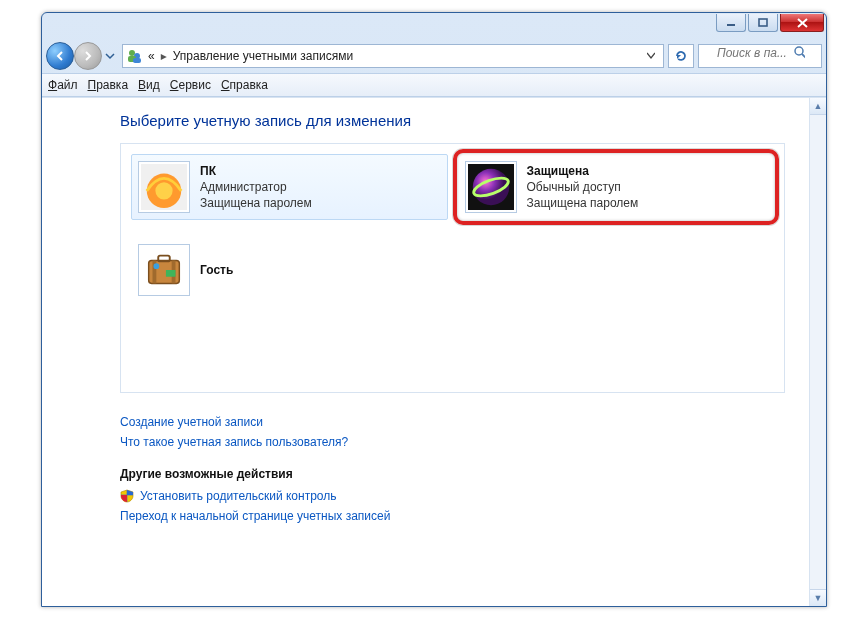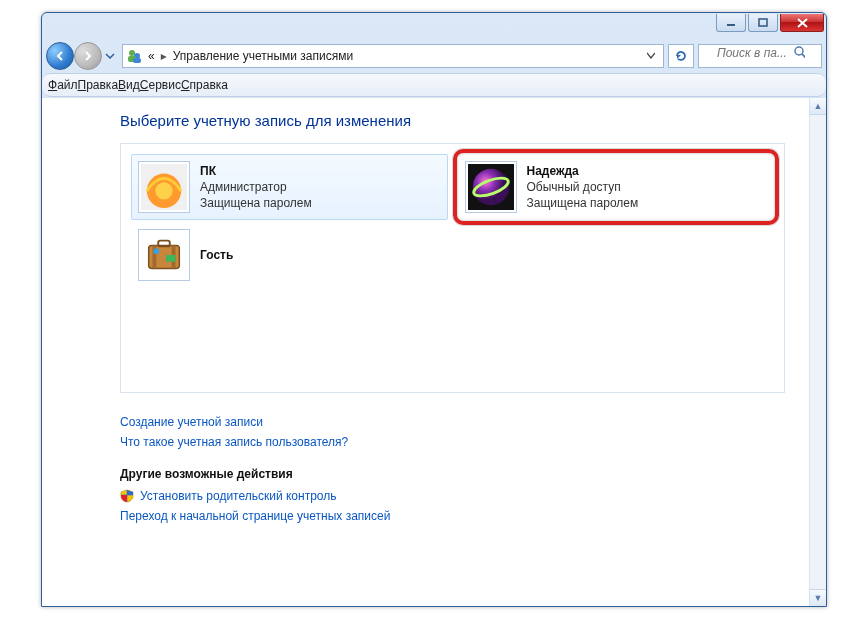--- a/index.html
+++ b/index.html
@@ -102,22 +102,22 @@
     border:none;outline:none;width:100%;
     font-style: italic; color:#888; font-size:12px;
     background: transparent;
   }
   .menubar {
     height: 24px;
     background: linear-gradient(#f6f9fd,#e6eef8);
     border-top: 1px solid #bcd0e8;
     border-bottom: 1px solid #bcd0e8;
     display:flex; align-items:center;
-    padding: 0 6px; 
-    font-size: 12px; color:#222;border-radius:9px;
+    padding: 0 6px; gap: 10px;
+    font-size: 12px; color:#222;
   }
   .menubar span { text-decoration: underline; text-decoration-color: transparent; }
   .menubar span::first-letter { text-decoration: underline; }
   .content-wrap {
     flex: 1; background: #fff;
     border-top: 1px solid #d7e3f1;
     position: relative;
     display: flex;
   }
   .content {
@@ -143,21 +143,21 @@
     color: #003399;
     font-size: 15px; font-weight: normal;
     margin: 0 0 14px 0;
   }
   .account-grid {
     border: 1px solid #d7e3f1;
     background: #fff;
     padding: 10px;
     display: grid;
     grid-template-columns: 1fr 1fr;
-    gap: 2px 10px;
+    gap: 17px 10px;
     min-height: 250px;
     align-content: start;
   }
   .account {
     display: flex; align-items: center; gap: 10px;
     padding: 6px;
     border: 1px solid transparent;
     border-radius: 2px;
   }
   .account.selected {
@@ -312,21 +312,21 @@
                     <stop offset="0" stop-color="#ff74d6"></stop>
                     <stop offset="0.5" stop-color="#8a2fb6"></stop>
                     <stop offset="1" stop-color="#3a0f55"></stop>
                   </radialGradient>
               </defs>
               <circle cx="24" cy="24" r="19" fill="url(#g1)"></circle>
               <ellipse cx="24" cy="24" rx="19" ry="7" fill="none" stroke="#b7ff6a" stroke-width="3" transform="rotate(-20 24 24)"></ellipse>
             </svg>
           </div>
           <div class="account-text">
-            <span class="account-name">Надежда</span>
+            <span class="account-name">Защищена</span>
             <span class="account-role">Обычный доступ</span>
             <span class="account-status">Защищена паролем</span>
           </div>
         </div>
 
         <div class="account">
           <div class="avatar">
             <svg class="avatar-inner" viewBox="0 0 48 48">
               <rect width="48" height="48" fill="#fff"></rect>
               <rect x="8" y="14" width="32" height="24" rx="3" fill="#c8863d"></rect>

